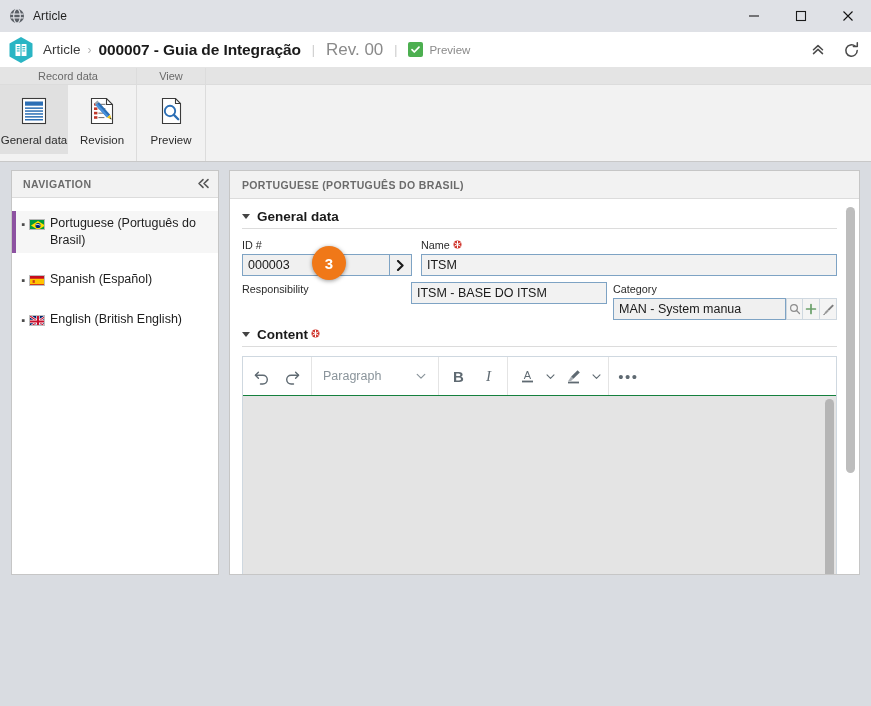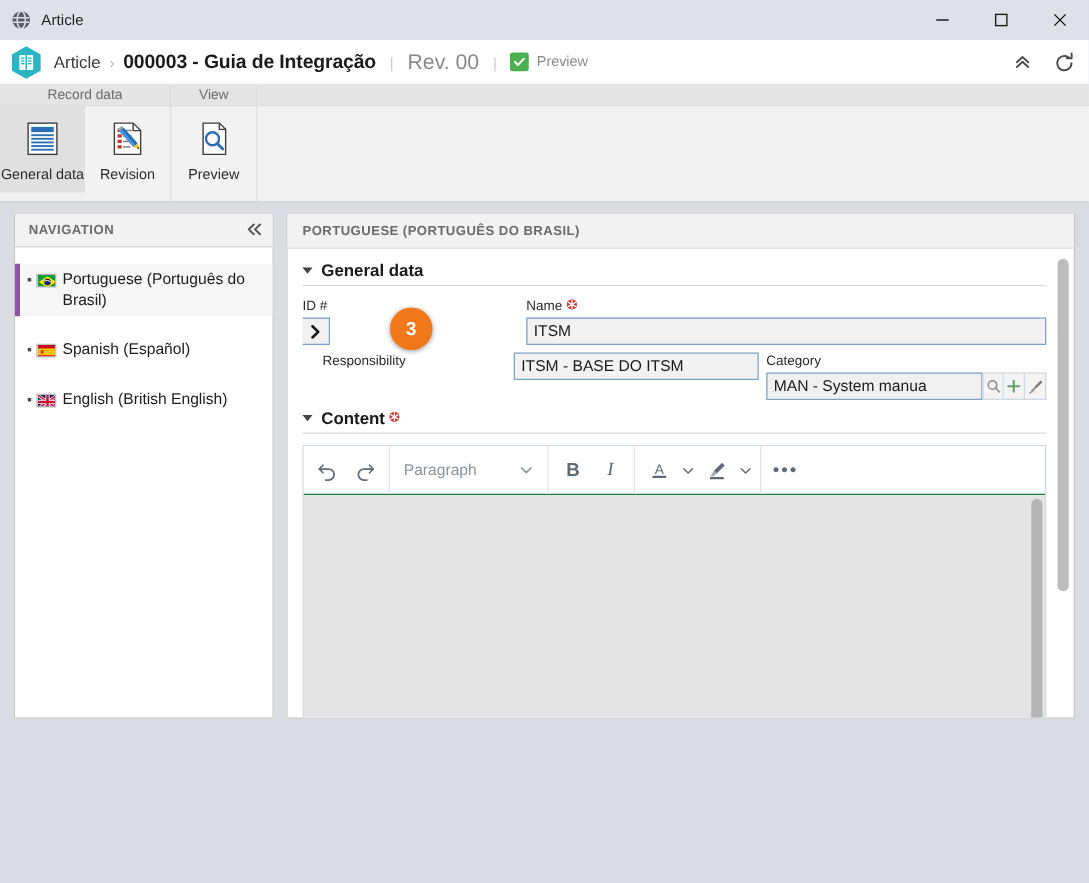--- a/index.html
+++ b/index.html
@@ -356,21 +356,21 @@
         <rect x="8.8" y="10" width="2.8" height="1.1" fill="#2ab5c4"></rect>
         <rect x="8.8" y="12.2" width="2.8" height="1.1" fill="#2ab5c4"></rect>
         <rect x="8.8" y="14.4" width="2.8" height="1.1" fill="#2ab5c4"></rect>
         <rect x="14.4" y="10" width="2.8" height="1.1" fill="#2ab5c4"></rect>
         <rect x="14.4" y="12.2" width="2.8" height="1.1" fill="#2ab5c4"></rect>
         <rect x="14.4" y="14.4" width="2.8" height="1.1" fill="#2ab5c4"></rect>
       </svg>
     </span>
     <span class="crumb-root">Article</span>
     <span class="crumb-sep">›</span>
-    <span class="crumb-main">000003 - Guia de Integração</span>
+    <span class="crumb-main">000007 - Guia de Integração</span>
     <span class="pipe">|</span>
     <span class="rev">Rev. 00</span>
     <span class="pipe">|</span>
     <span class="status-chip">
       <span class="chk">
         <svg width="11" height="11" viewBox="0 0 11 11">
             <path d="M2 5.6l2.3 2.4L9 3.1" stroke="#fff" stroke-width="1.7" fill="none" stroke-linecap="round" stroke-linejoin="round"></path>
           </svg>
       </span>
       <span class="status-text">Preview</span>
@@ -535,20 +535,21 @@
         <div class="section-head">
           <span class="caret"></span>
           <span class="section-title">General data</span>
         </div>
         <div class="section-rule"></div>
 
         <div class="field-row" style="position:relative;">
           <div class="field" style="width:170px;">
             <span class="flabel">ID #</span>
             <div class="inputwrap">
+              <input class="tinput" style="width: 148px;" readonly="" value="000003">
               <span class="btn-sq">
                 <svg width="11" height="11" viewBox="0 0 11 11">
                     <path d="M3 1l4.6 4.5L3 10" stroke="#1a1a1a" stroke-width="2.1" fill="none" stroke-linecap="round" stroke-linejoin="round"></path>
                   </svg>
               </span>
             </div>
           </div>
           <div class="field" style="flex:1;margin-left:9px;">
             <span class="flabel">
               <span>Name</span>
@@ -560,21 +561,21 @@
               </span>
             </span>
             <div class="inputwrap">
               <input class="tinput white" style="width: 100%;" readonly="" value="ITSM">
             </div>
           </div>
           <div class="badge">3</div>
         </div>
 
         <div class="field-row">
-          <div class="field" style="width:197px;margin-left:16px;">
+          <div class="field" style="width:197px;">
             <span class="flabel">Responsibility</span>
           </div>
 
           <div class="field" style="width:200px;margin-left:6px;">
             <div class="inputwrap">
               <input class="tinput white" style="width: 196px;" readonly="" value="ITSM - BASE DO ITSM">
             </div>
           </div>
 
           <div class="field" style="flex:1;margin-left:6px;">

